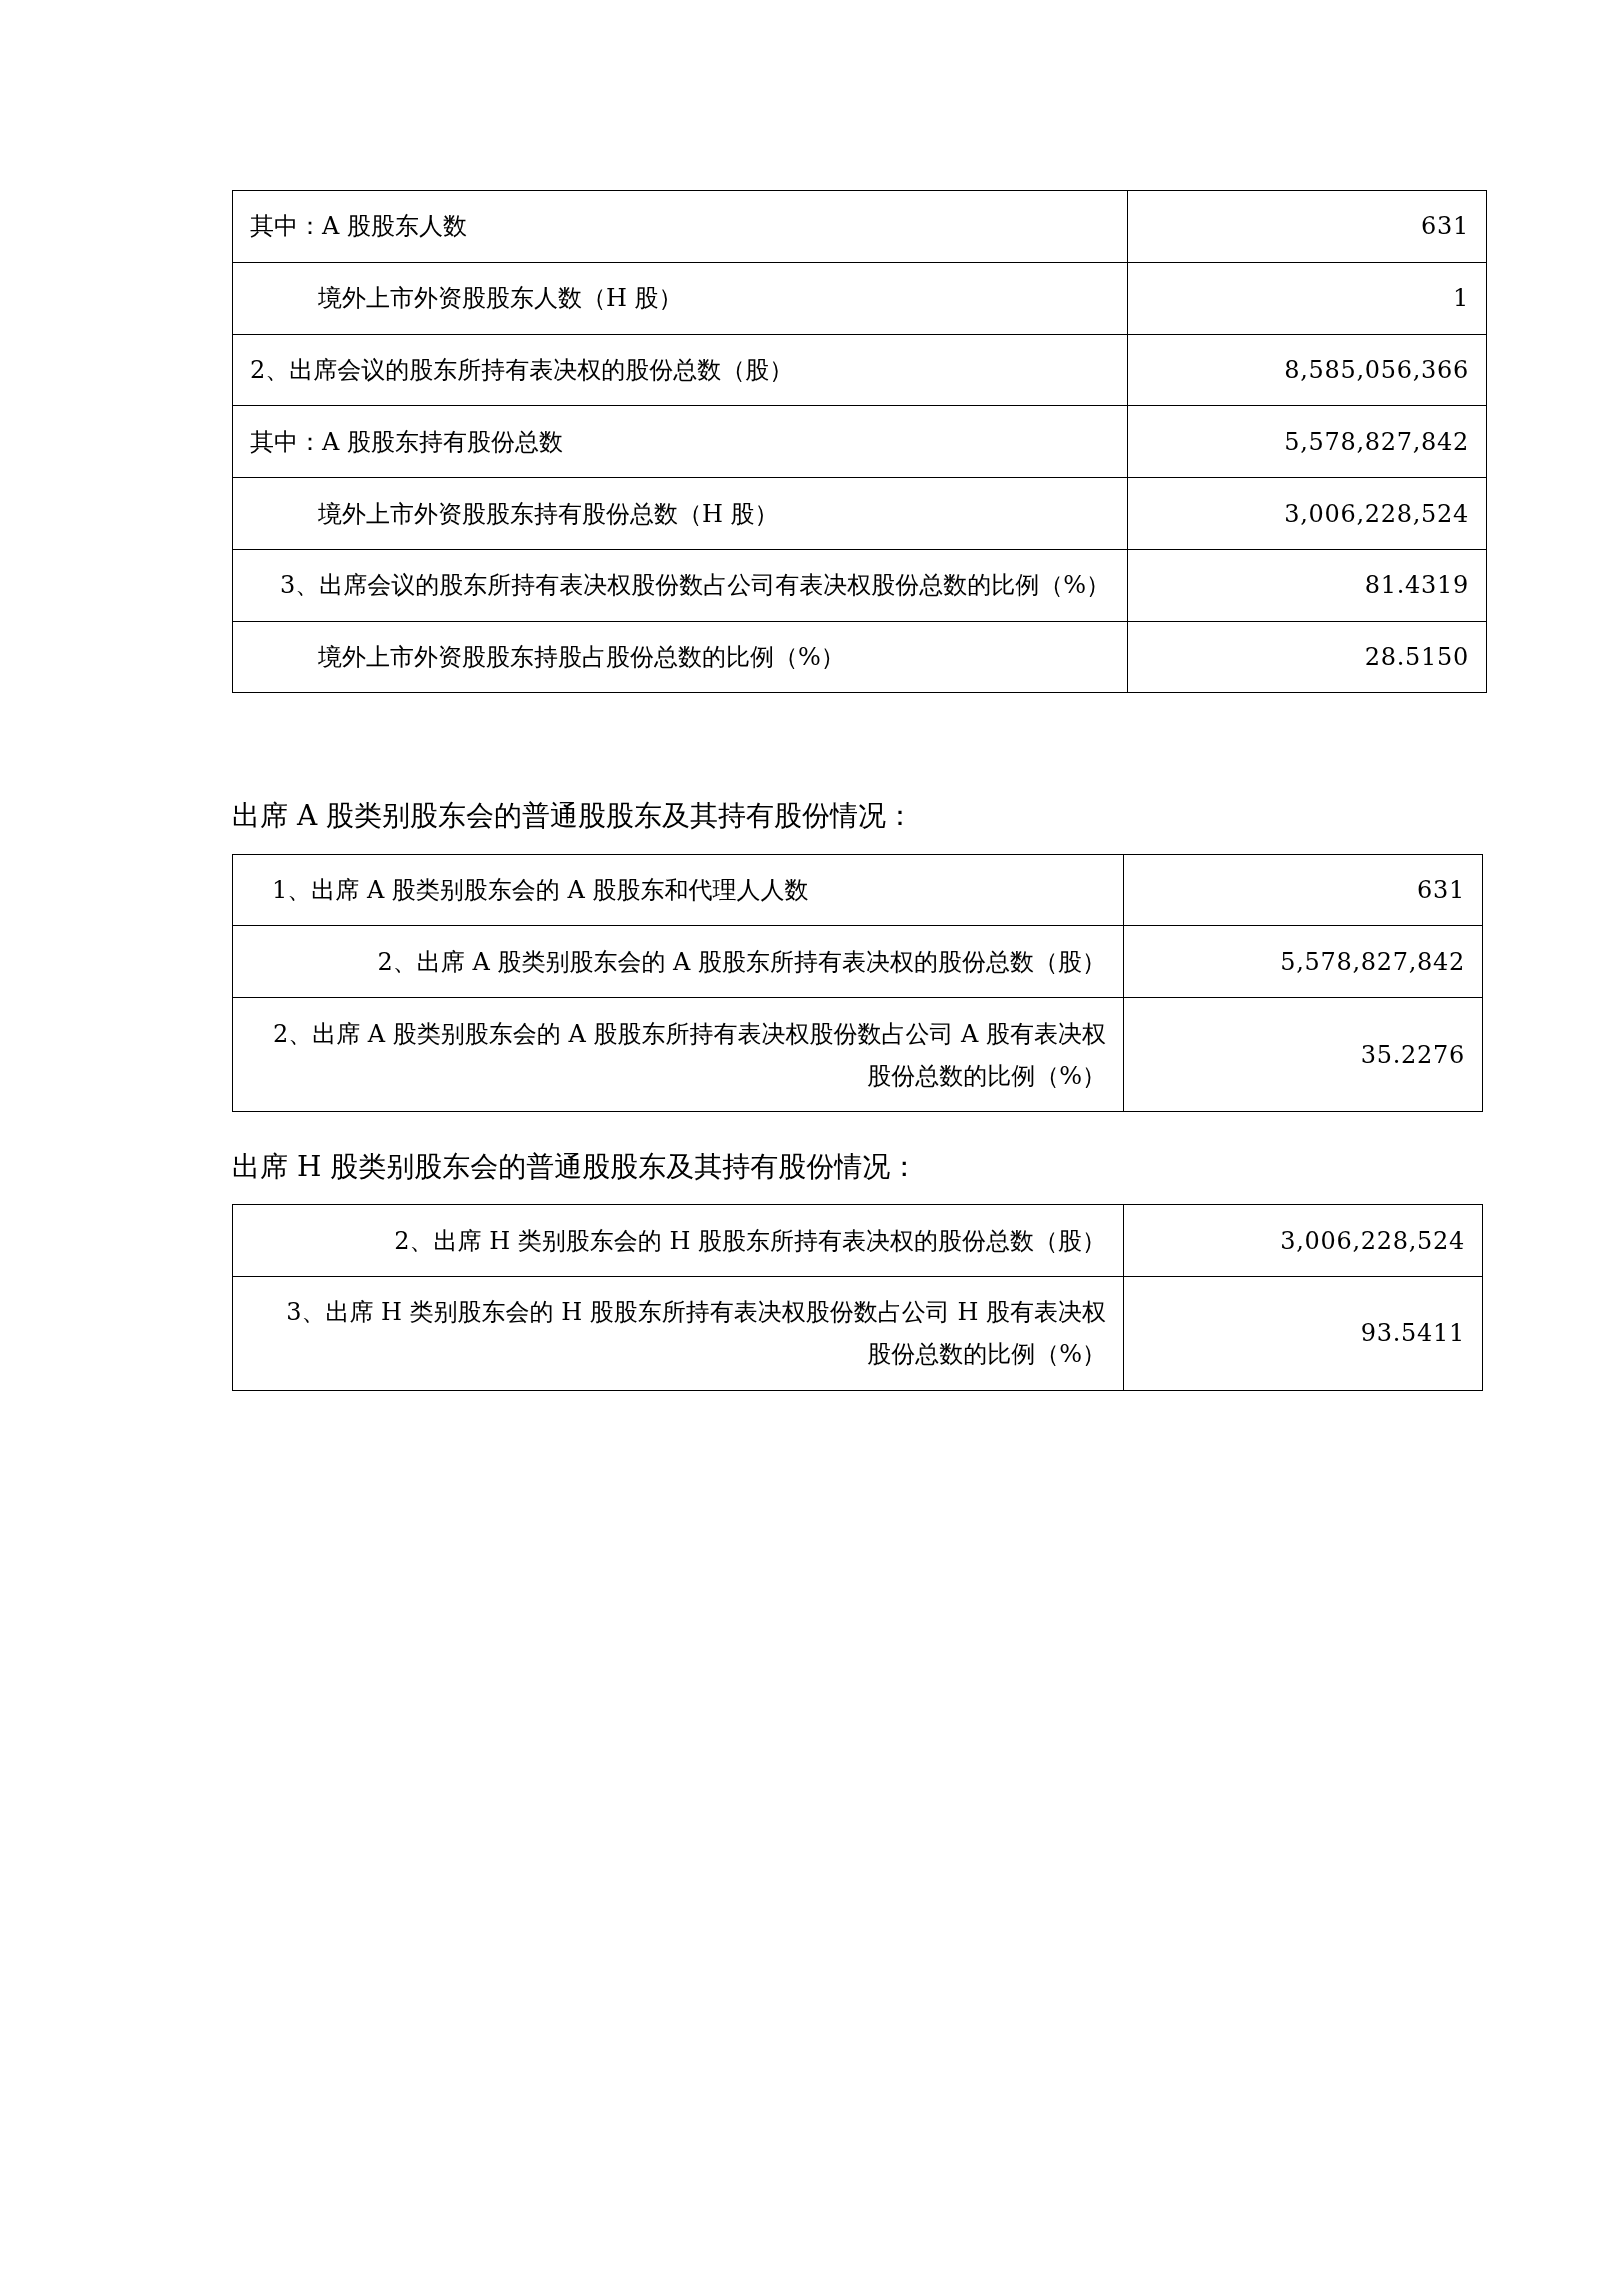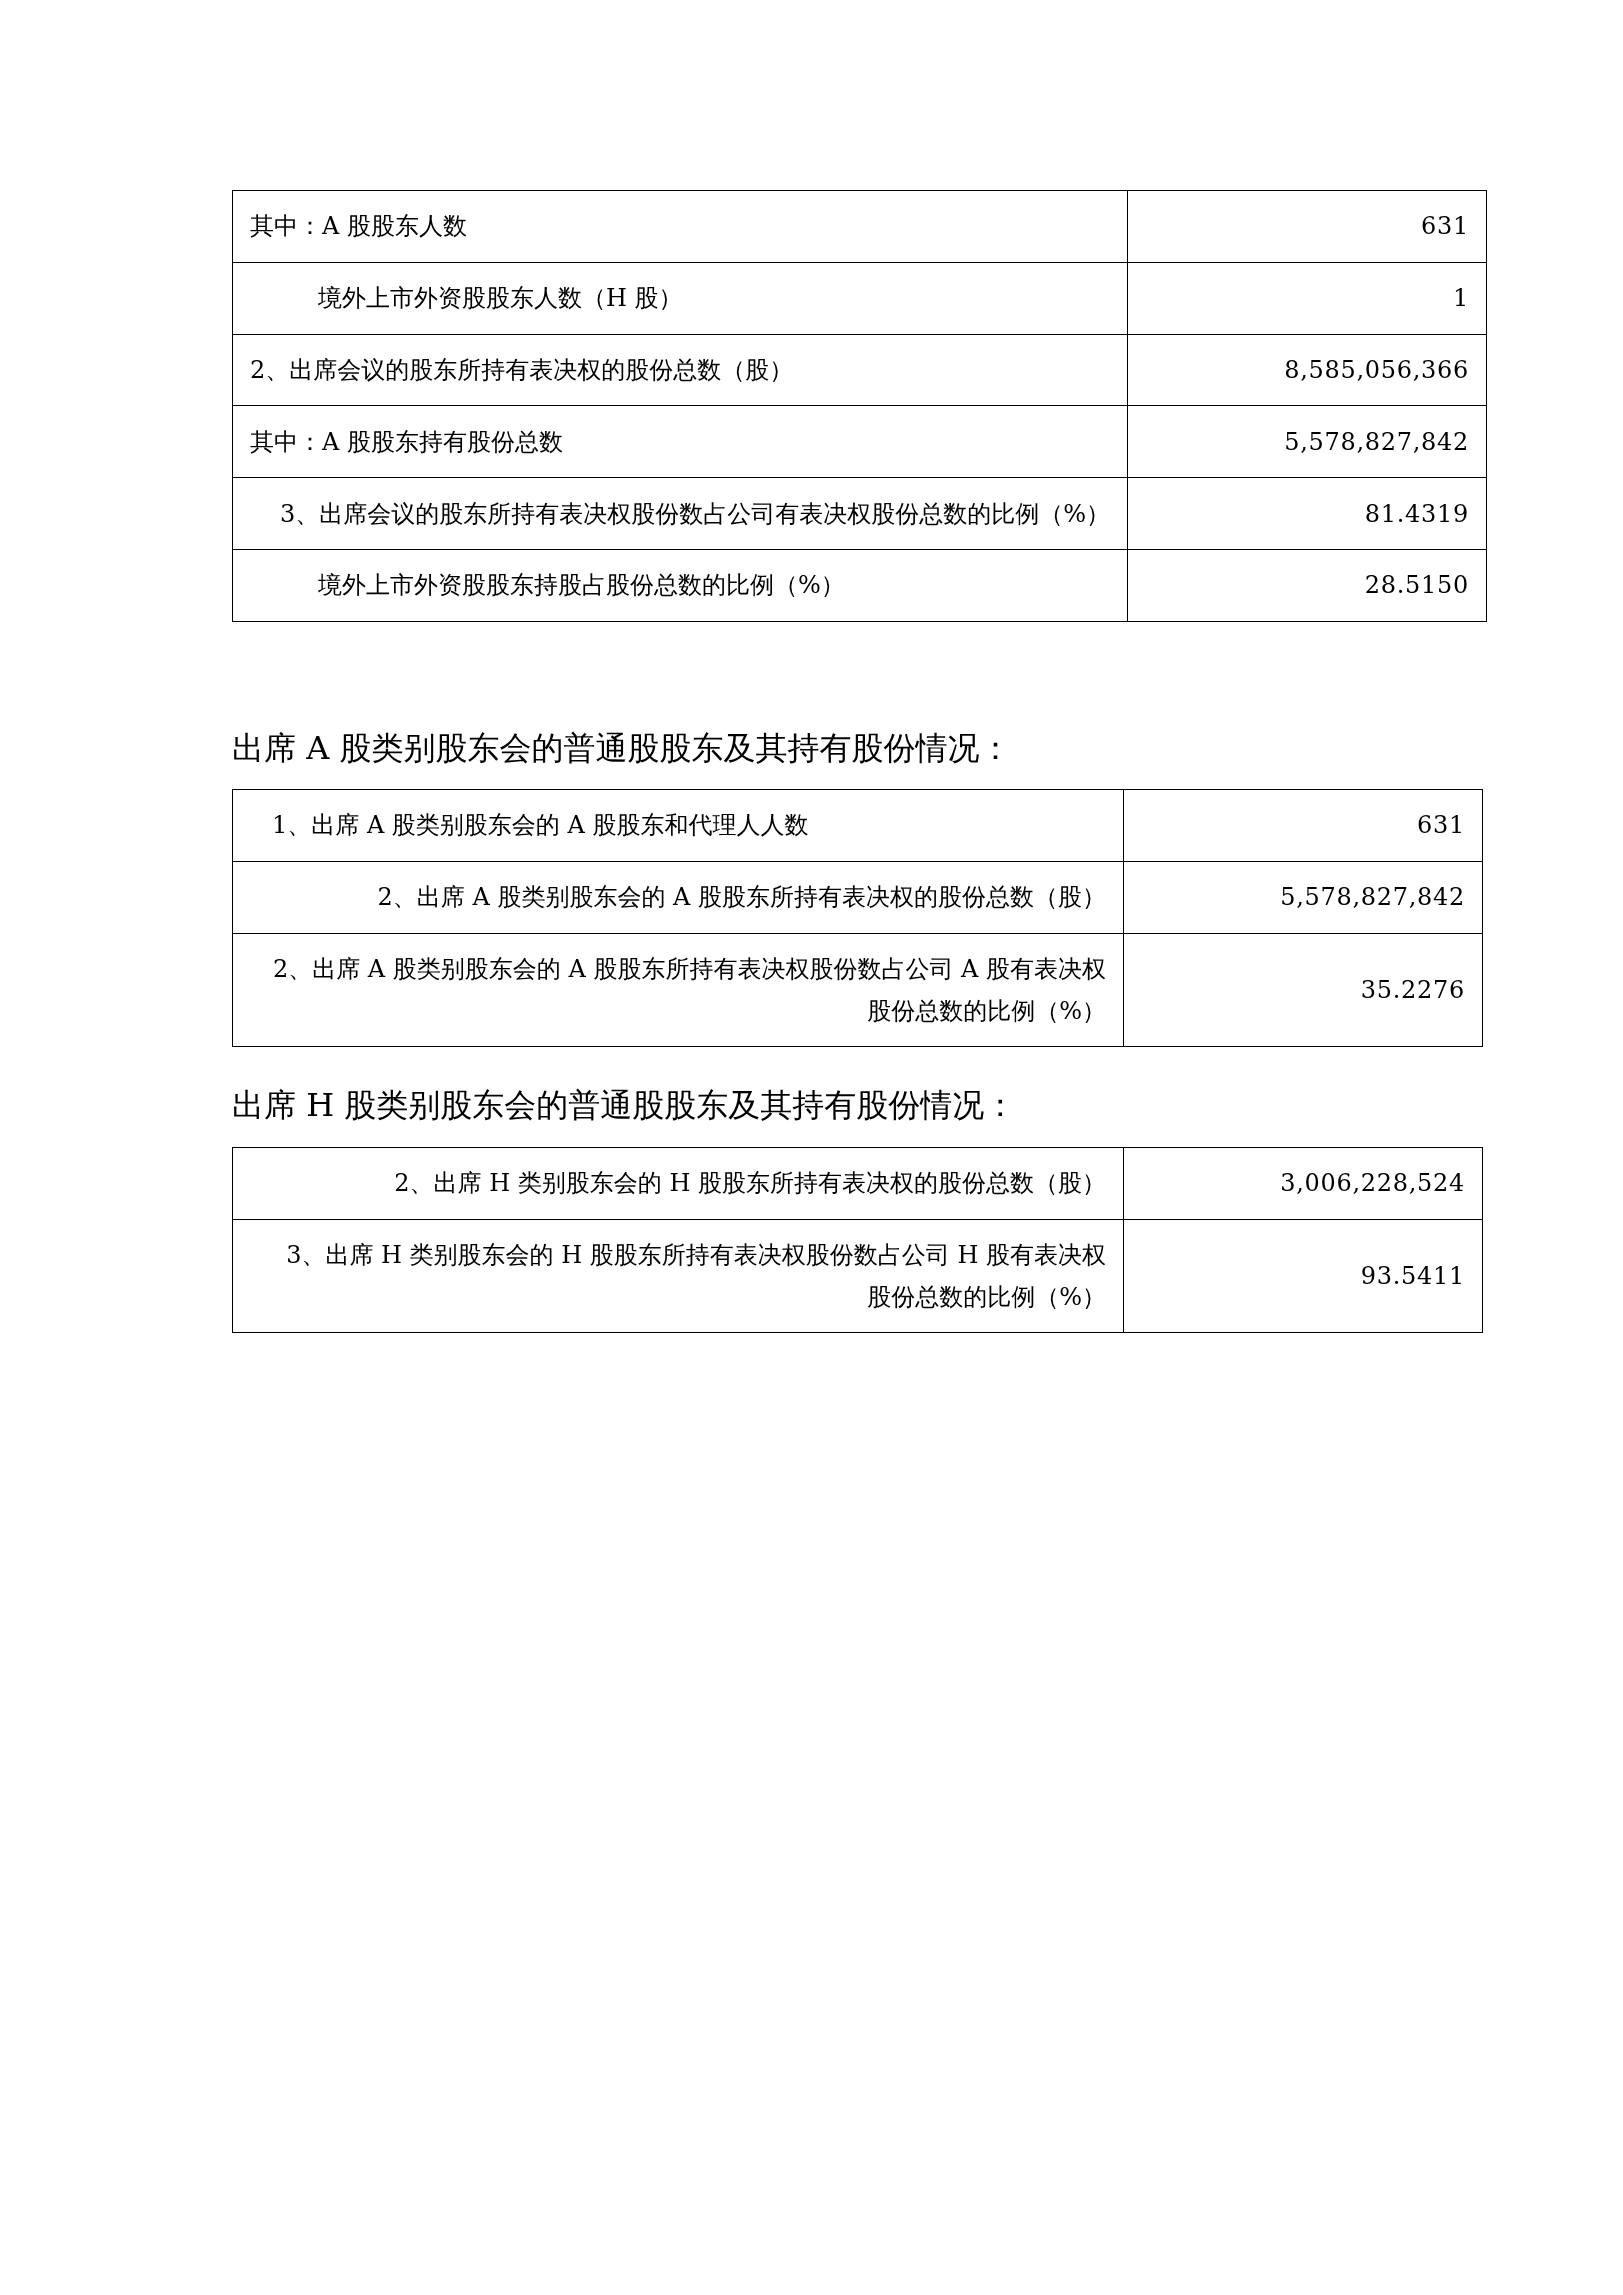--- a/index.html
+++ b/index.html
@@ -41,21 +41,21 @@
   td.value {
     text-align: right;
     width: 324px;
     white-space: nowrap;
     letter-spacing: 0.7px;
   }
   .indent-1 {
     padding-left: 85px !important;
   }
   .section-caption {
-    font-size: 32px;
+    font-size: 28px;
     line-height: 1.8;
     margin: 0 0 11.8px 0;
   }
   .gap-large {
     height: 98px;
   }
   .gap-small {
     height: 30px;
   }
   table.doc-table.narrow {
@@ -89,20 +89,24 @@
         <td class="label indent-1">境外上市外资股股东人数（H 股）</td>
         <td class="value">1</td>
       </tr>
       <tr>
         <td class="label">2、出席会议的股东所持有表决权的股份总数（股）</td>
         <td class="value">8,585,056,366</td>
       </tr>
       <tr>
         <td class="label">其中：A 股股东持有股份总数</td>
         <td class="value">5,578,827,842</td>
+      </tr>
+      <tr>
+        <td class="label indent-1">境外上市外资股股东持有股份总数（H 股）</td>
+        <td class="value">3,006,228,524</td>
       </tr>
       <tr class="tall">
         <td class="label">3、出席会议的股东所持有表决权股份数占公司有表决权股份总数的比例（%）</td>
         <td class="value">81.4319</td>
       </tr>
       <tr>
         <td class="label indent-1">境外上市外资股股东持股占股份总数的比例（%）</td>
         <td class="value">28.5150</td>
       </tr>
     </tbody>

